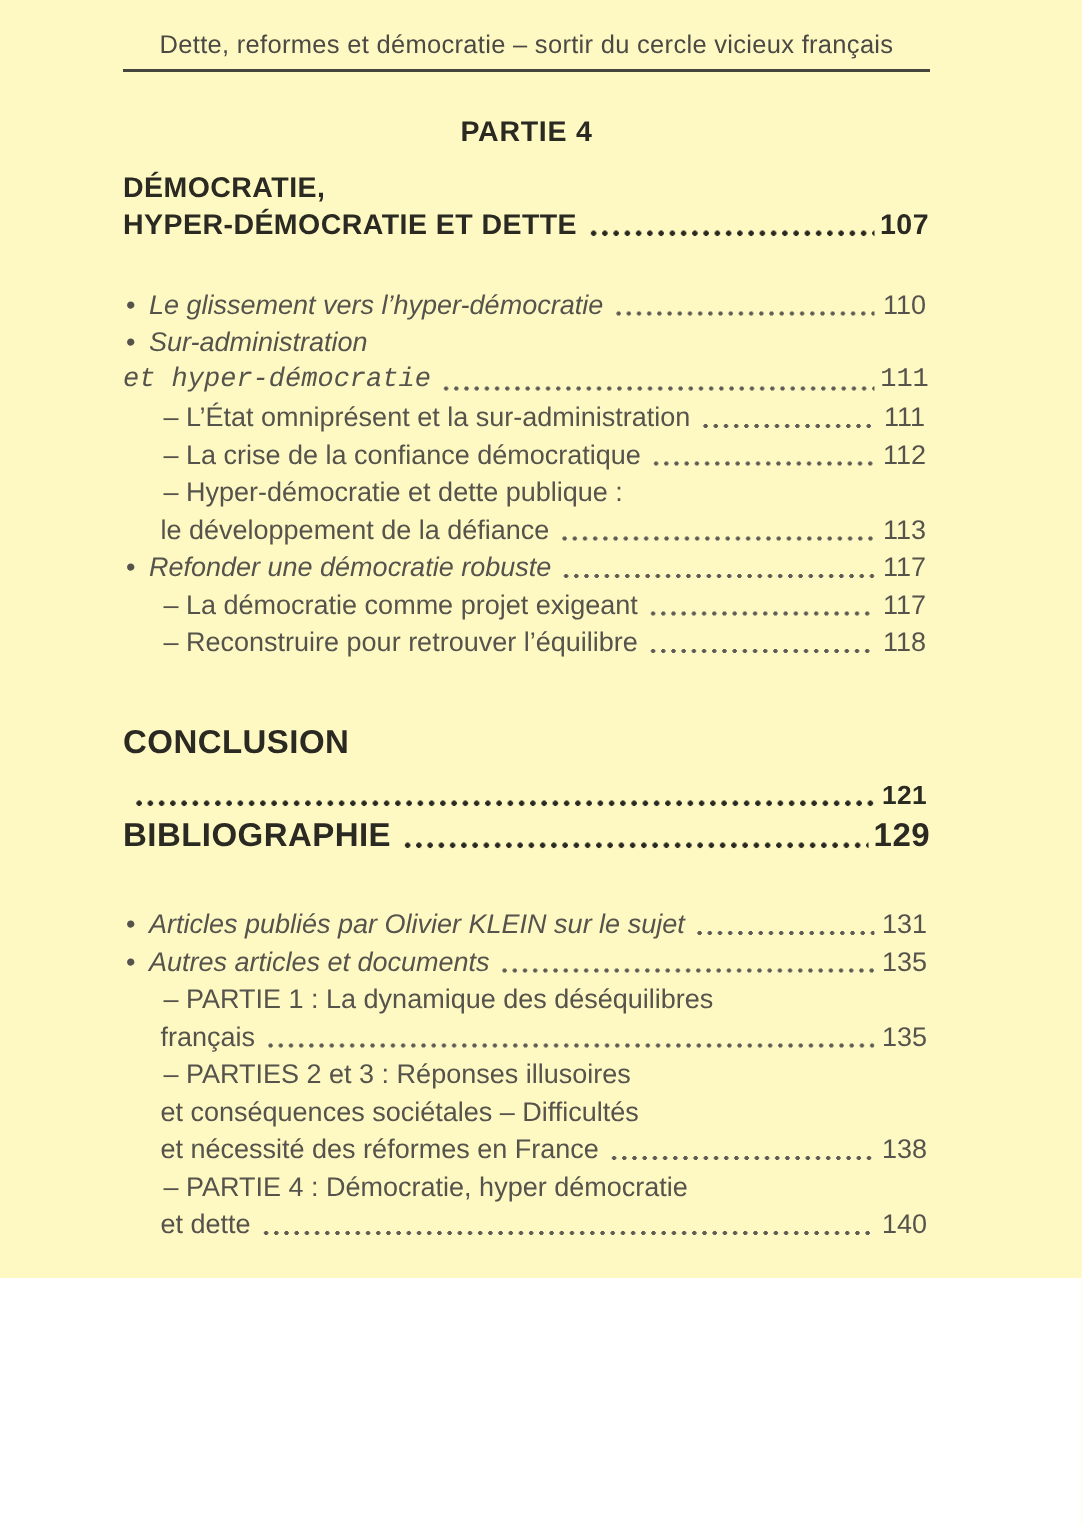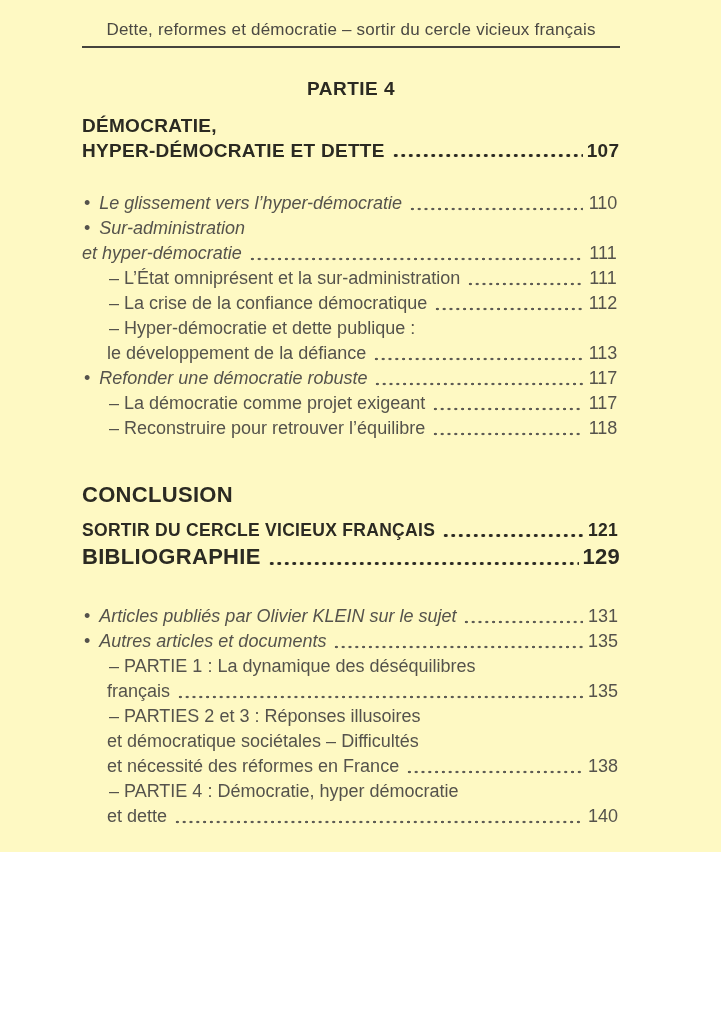--- a/index.html
+++ b/index.html
@@ -71,21 +71,21 @@
   .style-caps-lg { font-size: 22px; line-height: 28px; }
   .style-caps-sub { font-size: 17.5px; line-height: 26px; }
   .style-caps .leader, .style-caps-lg .leader, .style-caps-sub .leader {
     background-image: radial-gradient(circle, #2b2a22 1.6px, rgba(0,0,0,0) 1.95px);
     background-size: 7.5px 5px;
   }
 
   .style-bullet { font-style: italic; padding-left: 2px; }
   .style-bullet .marker { font-style: normal; margin-right: 9px; }
   .style-bullet .page-num { font-style: normal; }
-  .style-bullet-cont { font-style: italic; }
+  .style-bullet-cont { font-style: italic; font-family: Liberation Mono, monospace; }
   .style-bullet-cont .page-num { font-style: normal; }
 
   .style-dash { padding-left: 27px; }
   .style-dash .marker { margin-right: 5px; }
   .style-dash-cont { padding-left: 25px; }
 
   .group.part-heading { margin-top: 12px; }
   .group.part-entries { margin-top: 28px; }
   .group.conclusion { margin-top: 40px; }
   .group.conclusion .row + .row { margin-top: 8px; }
@@ -185,21 +185,20 @@
             <span class="label">Reconstruire pour retrouver l’équilibre</span>
             <span class="leader"></span>
             <span class="page-num">118</span>
           </div>
         </div>
         <div class="group conclusion">
           <div class="row style-caps-lg">
             <span class="label">CONCLUSION</span>
           </div>
           <div class="row style-caps-sub">
-            <span class="label">SORTIR DU CERCLE VICIEUX FRANÇAIS</span>
             <span class="leader"></span>
             <span class="page-num">121</span>
           </div>
         </div>
         <div class="group biblio-heading">
           <div class="row style-caps-lg">
             <span class="label">BIBLIOGRAPHIE</span>
             <span class="leader"></span>
             <span class="page-num">129</span>
           </div>
@@ -224,21 +223,21 @@
           <div class="row style-dash-cont">
             <span class="label">français</span>
             <span class="leader"></span>
             <span class="page-num">135</span>
           </div>
           <div class="row style-dash">
             <span class="marker">–</span>
             <span class="label">PARTIES 2 et 3 : Réponses illusoires</span>
           </div>
           <div class="row style-dash-cont">
-            <span class="label">et démocratique sociétales – Difficultés</span>
+            <span class="label">et conséquences sociétales – Difficultés</span>
           </div>
           <div class="row style-dash-cont">
             <span class="label">et nécessité des réformes en France</span>
             <span class="leader"></span>
             <span class="page-num">138</span>
           </div>
           <div class="row style-dash">
             <span class="marker">–</span>
             <span class="label">PARTIE 4 : Démocratie, hyper démocratie</span>
           </div>

